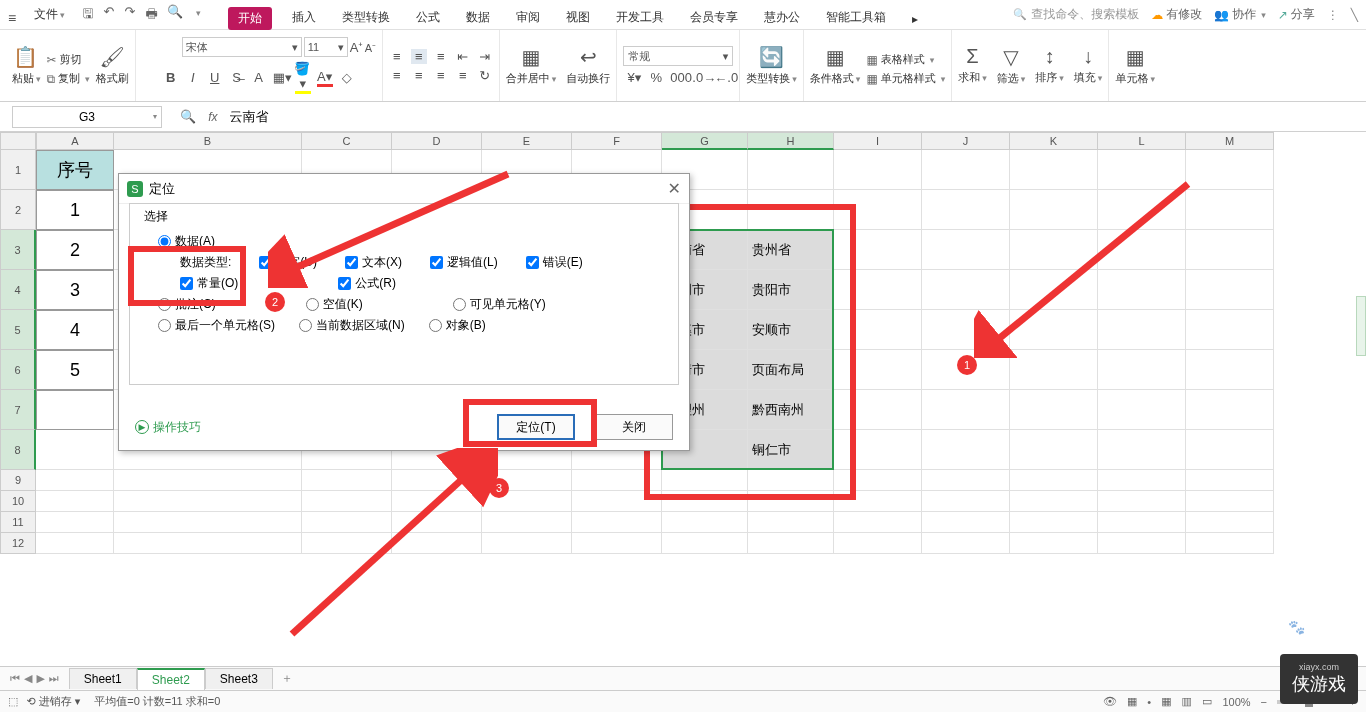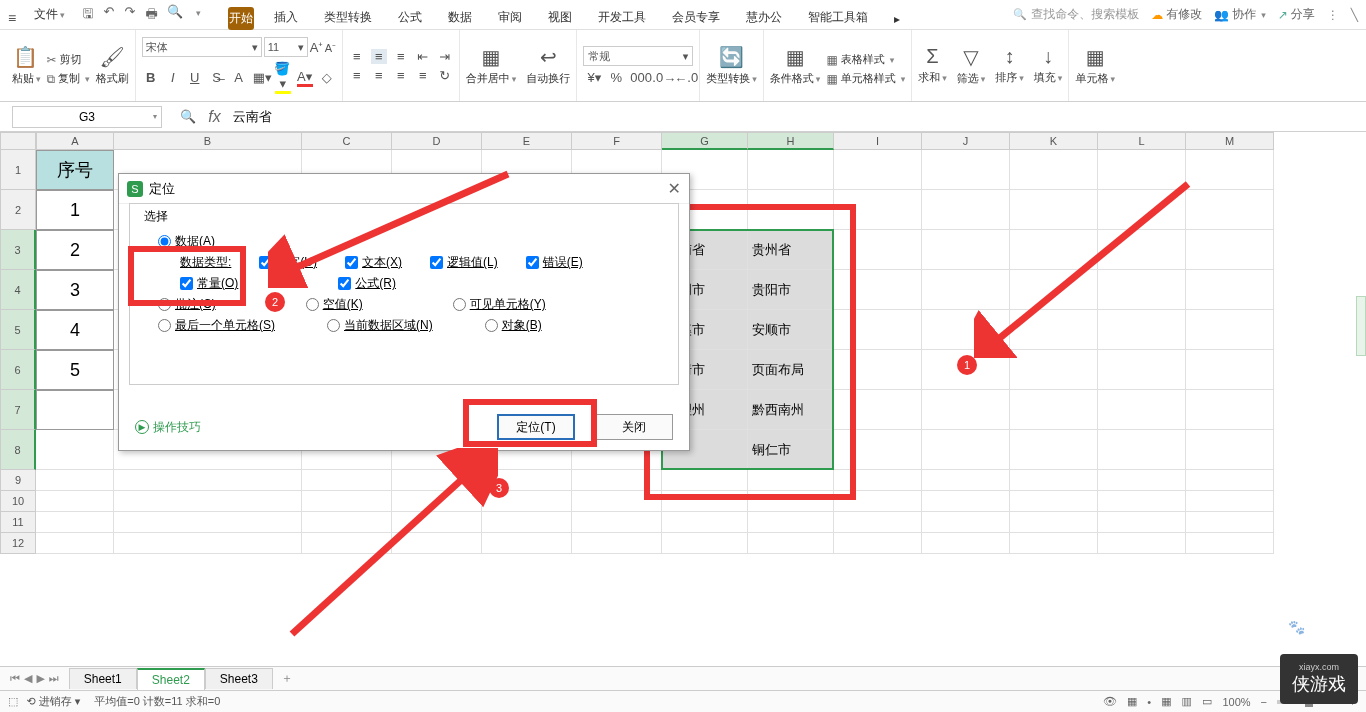--- a/index.html
+++ b/index.html
@@ -17,44 +17,44 @@
 .search-box { display: flex; align-items: center; gap: 4px; color: #999; font-size: 12px; }
 .search-box::before { content: "🔍"; font-size: 11px; opacity: .6; }
 .titlebar-link { font-size: 12px; color: #666; display: flex; align-items: center; gap: 3px; }
 .titlebar-link.orange::before { content: "☁"; color: #f90; }
 .titlebar-link.coop::before { content: "👥"; color: #5a9; }
 .titlebar-link.share::before { content: "↗"; color: #5a9; }
 
 
 .ribbon-tabs { height: 28px; display: flex; align-items: flex-end; padding-left: 220px; gap: 14px; position: absolute; top: 2px; }
 .ribbon-tab { font-size: 12px; color: #333; padding: 4px 6px; }
-.ribbon-tab.active { background: #a16207; color: #fff; border-radius: 3px; padding: 3px 1px; }
+.ribbon-tab.active { background: #be185d; color: #fff; border-radius: 3px; padding: 3px 10px; }
 
 
 .ribbon { height: 72px; background: #fff; border-bottom: 1px solid #d0d0d0; display: flex; align-items: center; padding: 0 6px; }
 .ribbon-group { display: flex; flex-direction: column; align-items: center; padding: 0 6px; border-right: 1px solid #e8e8e8; height: 100%; justify-content: center; font-size: 10px; color: #555; }
 .ribbon-group:last-child { border-right: none; }
 .big-btn { display: flex; flex-direction: column; align-items: center; gap: 2px; font-size: 11px; color: #333; }
 .big-btn .ic { font-size: 20px; color: #555; }
 .small-btns { display: flex; flex-direction: column; gap: 4px; font-size: 11px; color: #333; }
 .small-btns > div { display: flex; align-items: center; gap: 3px; }
 .small-btns .ic { font-size: 12px; color: #666; }
-.font-row { display: flex; gap: 2px; align-items: center; }
+.font-row { display: flex; gap: 2px; align-items: center; margin-left: 40px; }
 .font-select { width: 120px; height: 20px; border: 1px solid #ccc; font-size: 11px; padding: 0 3px; display: flex; align-items: center; justify-content: space-between; }
 .size-select { width: 44px; height: 20px; border: 1px solid #ccc; font-size: 11px; padding: 0 3px; display: flex; align-items: center; justify-content: space-between; }
 .icon-row { display: flex; gap: 6px; align-items: center; }
 .icon-row span { font-size: 13px; color: #555; width: 16px; text-align: center; }
 .num-fmt-select { width: 110px; height: 20px; border: 1px solid #ccc; font-size: 11px; padding: 0 4px; display: flex; align-items: center; justify-content: space-between; }
 
 
 .formula-bar { height: 30px; border-bottom: 1px solid #d0d0d0; display: flex; align-items: center; }
 .name-box { width: 150px; height: 22px; border: 1px solid #ccc; margin: 0 6px 0 12px; display: flex; align-items: center; justify-content: center; font-size: 12px; position: relative; }
 .name-box::after { content: "▾"; position: absolute; right: 4px; font-size: 8px; color: #888; }
 .fx-icons { display: flex; gap: 10px; margin: 0 12px; color: #888; font-size: 13px; }
-.fx-label { font-size: 16px; font-style: italic; color: #666; margin-right: 8px; }
+.fx-label { font-size: 12px; font-style: italic; color: #666; margin-right: 8px; }
 .formula-input { flex: 1; font-size: 13px; padding-left: 4px; }
 
 
 .grid-wrap { position: relative; height: 536px; }
 .col-headers { display: flex; position: absolute; left: 36px; top: 0; height: 18px; }
 .col-h { border: 1px solid #ccc; border-left: none; background: #f0f0f0; text-align: center; font-size: 11px; color: #555; height: 18px; line-height: 16px; }
 .col-h:first-child { border-left: 1px solid #ccc; }
 .col-h.sel { background: #d4e8d8; border-bottom: 2px solid #2e9b4f; }
 .corner { position: absolute; width: 36px; height: 18px; border: 1px solid #ccc; background: #f0f0f0; }
 .row-headers { position: absolute; top: 18px; width: 36px; }
@@ -73,21 +73,21 @@
 .dialog { position: absolute; left: 118px; top: 173px; width: 572px; height: 278px; background: #fff; border: 1px solid #999; box-shadow: 2px 2px 6px rgba(0,0,0,.25); }
 .dlg-title { height: 30px; display: flex; align-items: center; padding: 0 8px; font-size: 13px; border-bottom: 1px solid #eee; }
 .dlg-title .sicon { width: 16px; height: 16px; background: #2e9b4f; color: #fff; border-radius: 3px; text-align: center; line-height: 16px; font-size: 11px; margin-right: 6px; }
 .dlg-close { margin-left: auto; font-size: 16px; color: #666; }
 .dlg-tabs { display: flex; padding: 6px 10px 0; gap: 0; }
 .dlg-tab { padding: 5px 14px; font-size: 12px; border: 1px solid transparent; }
 .dlg-tab.active { border: 1px solid #ccc; border-bottom-color: #fff; background: #fff; }
 .dlg-body { padding: 4px 14px 8px; border: 1px solid #ccc; margin: -1px 10px 0; height: 182px; font-size: 12px; }
 .dlg-body fieldset { border: none; }
 .dlg-body legend { font-size: 12px; margin-bottom: 4px; }
-.radio-row, .check-row { display: flex; gap: 40px; margin: 4px 0 4px 14px; align-items: center; text-decoration: underline; }
+.radio-row, .check-row { display: flex; gap: 40px; margin: 4px 0 4px 14px; align-items: center; }
 .radio-row label, .check-row label { display: flex; align-items: center; gap: 4px; font-size: 12px; }
 .dlg-footer { position: absolute; bottom: 10px; left: 0; right: 0; display: flex; padding: 0 16px; }
 .tips-link { color: #2e9b4f; font-size: 12px; display: flex; align-items: center; gap: 4px; }
 .tips-link::before { content: "▶"; font-size: 9px; border: 1px solid #2e9b4f; border-radius: 50%; width: 12px; height: 12px; display: inline-flex; align-items: center; justify-content: center; }
 .dlg-buttons { margin-left: auto; display: flex; gap: 20px; }
 .dlg-btn { width: 78px; height: 26px; border: 1px solid #999; background: #fafafa; font-size: 12px; }
 .dlg-btn.primary { border: 2px solid #2a6db8; }
 
 
 .sheet-bar { position: absolute; bottom: 22px; height: 24px; width: 100%; border-top: 1px solid #ccc; display: flex; align-items: center; padding-left: 10px; background: #fafafa; }
@@ -564,21 +564,21 @@
           </label>
         <label>
             <input type="radio" style="">
             <span>空值(K)</span>
           </label>
         <label>
             <input type="radio" style="">
             <span>可见单元格(Y)</span>
           </label>
       </div>
-      <div class="radio-row" style="gap:52px;">
+      <div class="radio-row" style="gap:24px;">
         <label>
             <input type="radio" style="">
             <span>最后一个单元格(S)</span>
           </label>
         <label>
             <input type="radio" style="">
             <span>当前数据区域(N)</span>
           </label>
         <label>
             <input type="radio" style="">

